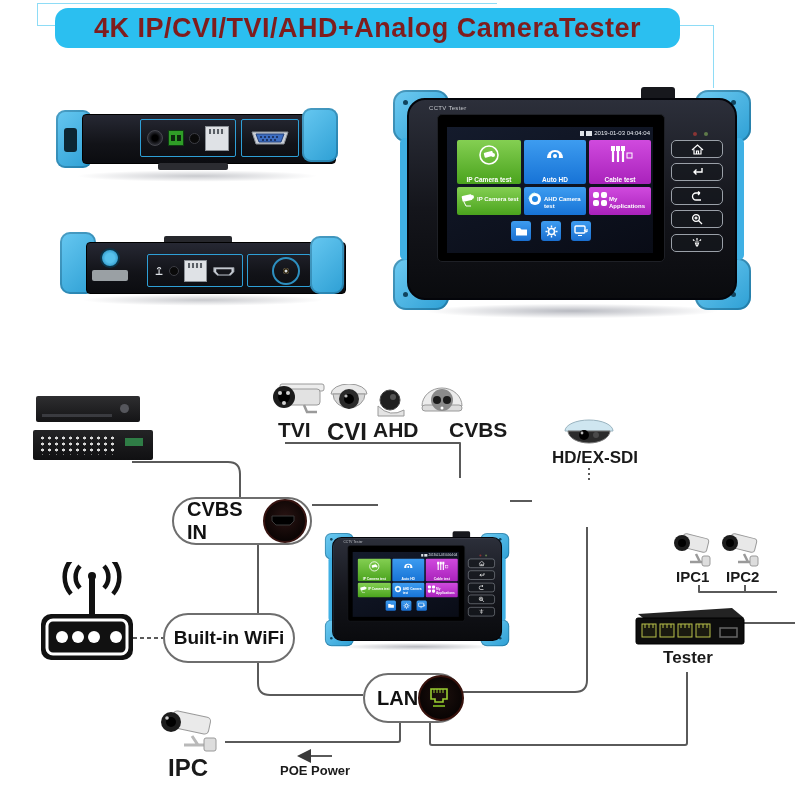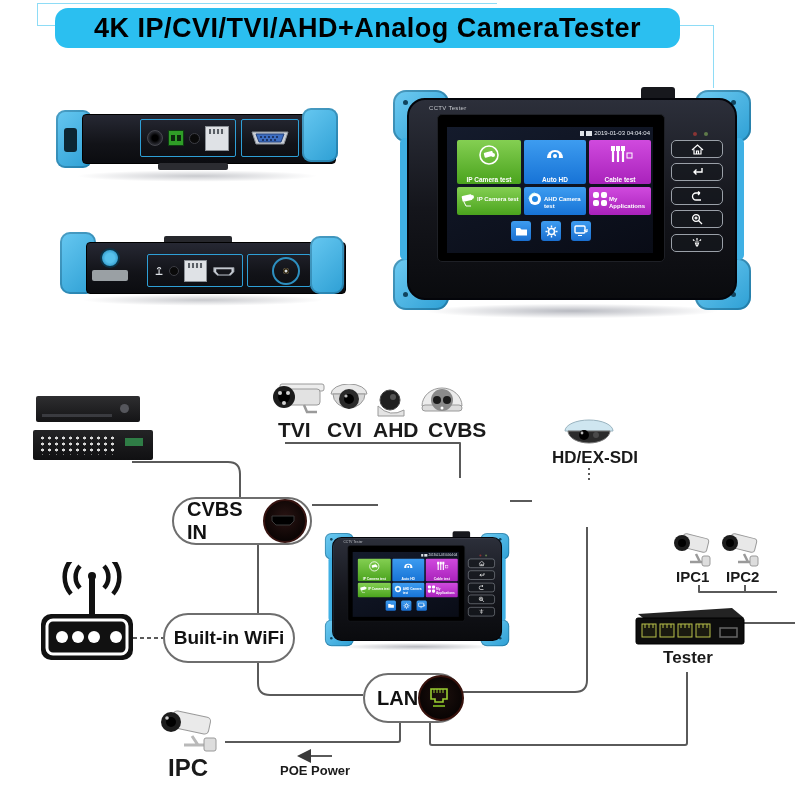--- a/index.html
+++ b/index.html
@@ -75,21 +75,21 @@
 
 <div id="canvas">
 
   <div class="abs decor" style="left:37px;top:3px;width:460px;height:1px;"></div>
   <div class="abs decor" style="left:37px;top:3px;width:1px;height:23px;"></div>
   <div class="abs decor" style="left:37px;top:25px;width:22px;height:1px;"></div>
   <div class="abs decor" style="left:678px;top:25px;width:35px;height:1px;"></div>
   <div class="abs decor" style="left:713px;top:25px;width:1px;height:63px;"></div>
 
   <div class="abs banner" style="background:#2bbff0;">
-    <span style="color:#000000;">4K IP/CVI/TVI/AHD+Analog CameraTester</span>
+    <span style="color:#7f1d1d;">4K IP/CVI/TVI/AHD+Analog CameraTester</span>
   </div>
 
   <div class="abs dev" style="left:52px;top:104px;width:290px;height:75px;">
     <div class="cap" style="left:4px;top:6px;width:36px;height:58px;border-radius:9px;"></div>
     <div class="abs" style="left:12px;top:24px;width:13px;height:24px;background:#0c2733;border-radius:3px;z-index:2;"></div>
     <div class="dbody" style="left:30px;top:10px;width:252px;height:48px;"></div>
     <div class="ppanel" style="left:88px;top:15px;width:96px;height:38px;">
       <span class="photo" style="width:14px;height:14px;background:radial-gradient(circle,#000 0 30%,#23242a 60%,#3a3b42 100%);border:1px solid #45464d;"></span>
       <span style="width:16px;height:14px;background:#2f9e27;border:1px solid #0e3d12;display:inline-flex;align-items:center;justify-content:center;gap:2px;">
         <i style="width:4px;height:6px;background:#0c2a0e;"></i>
@@ -197,23 +197,23 @@
   </svg>
   <svg class="abs" style="left:416px;top:380px;z-index:2;" width="52" height="38" viewBox="0 0 52 38">
     <path d="M6,26 a20,18 0 0 1 40,0 z" fill="#ececec" stroke="#9a9a9a"></path>
     <rect x="6" y="25" width="40" height="6" rx="3" fill="#dcdcdc" stroke="#9a9a9a"></rect>
     <circle cx="26" cy="20" r="11" fill="#8a8a8a"></circle>
       <circle cx="21" cy="20" r="4" fill="#1a1a1a"></circle>
       <circle cx="31" cy="20" r="4" fill="#1a1a1a"></circle>
     <circle cx="26" cy="28" r="1.5" fill="#fff"></circle>
   </svg>
   <div class="abs dlabel" style="left:278px;top:418px;font-size:21px;">TVI</div>
-  <div class="abs dlabel" style="left:327px;top:418px;font-size:21px;">CVI</div>
+  <div class="abs dlabel" style="left:327px;top:418px;font-size:24px;">CVI</div>
   <div class="abs dlabel" style="left:373px;top:418px;font-size:21px;">AHD</div>
-  <div class="abs dlabel" style="left:428px;top:418px;font-size:21px;">CVBS</div>
+  <div class="abs dlabel" style="left:449px;top:418px;font-size:21px;">CVBS</div>
 
   <svg class="abs" style="left:560px;top:417px;z-index:2;" width="58" height="32" viewBox="0 0 58 32">
     <path d="M5,14 a24,11 0 0 1 48,0 z" fill="#cfe6f0" stroke="#9ab4c0"></path>
     <path d="M8,14 a21,12 0 0 0 42,0 z" fill="#2b2b2b" stroke="#777"></path>
     <circle cx="24" cy="18" r="5" fill="#000"></circle>
       <circle cx="36" cy="18" r="3" fill="#4a4a4a"></circle>
       <circle cx="22" cy="16" r="1.4" fill="#bbb"></circle>
   </svg>
   <div class="abs dlabel" style="left:540px;top:448px;width:110px;font-size:17px;">HD/EX-SDI</div>
 

